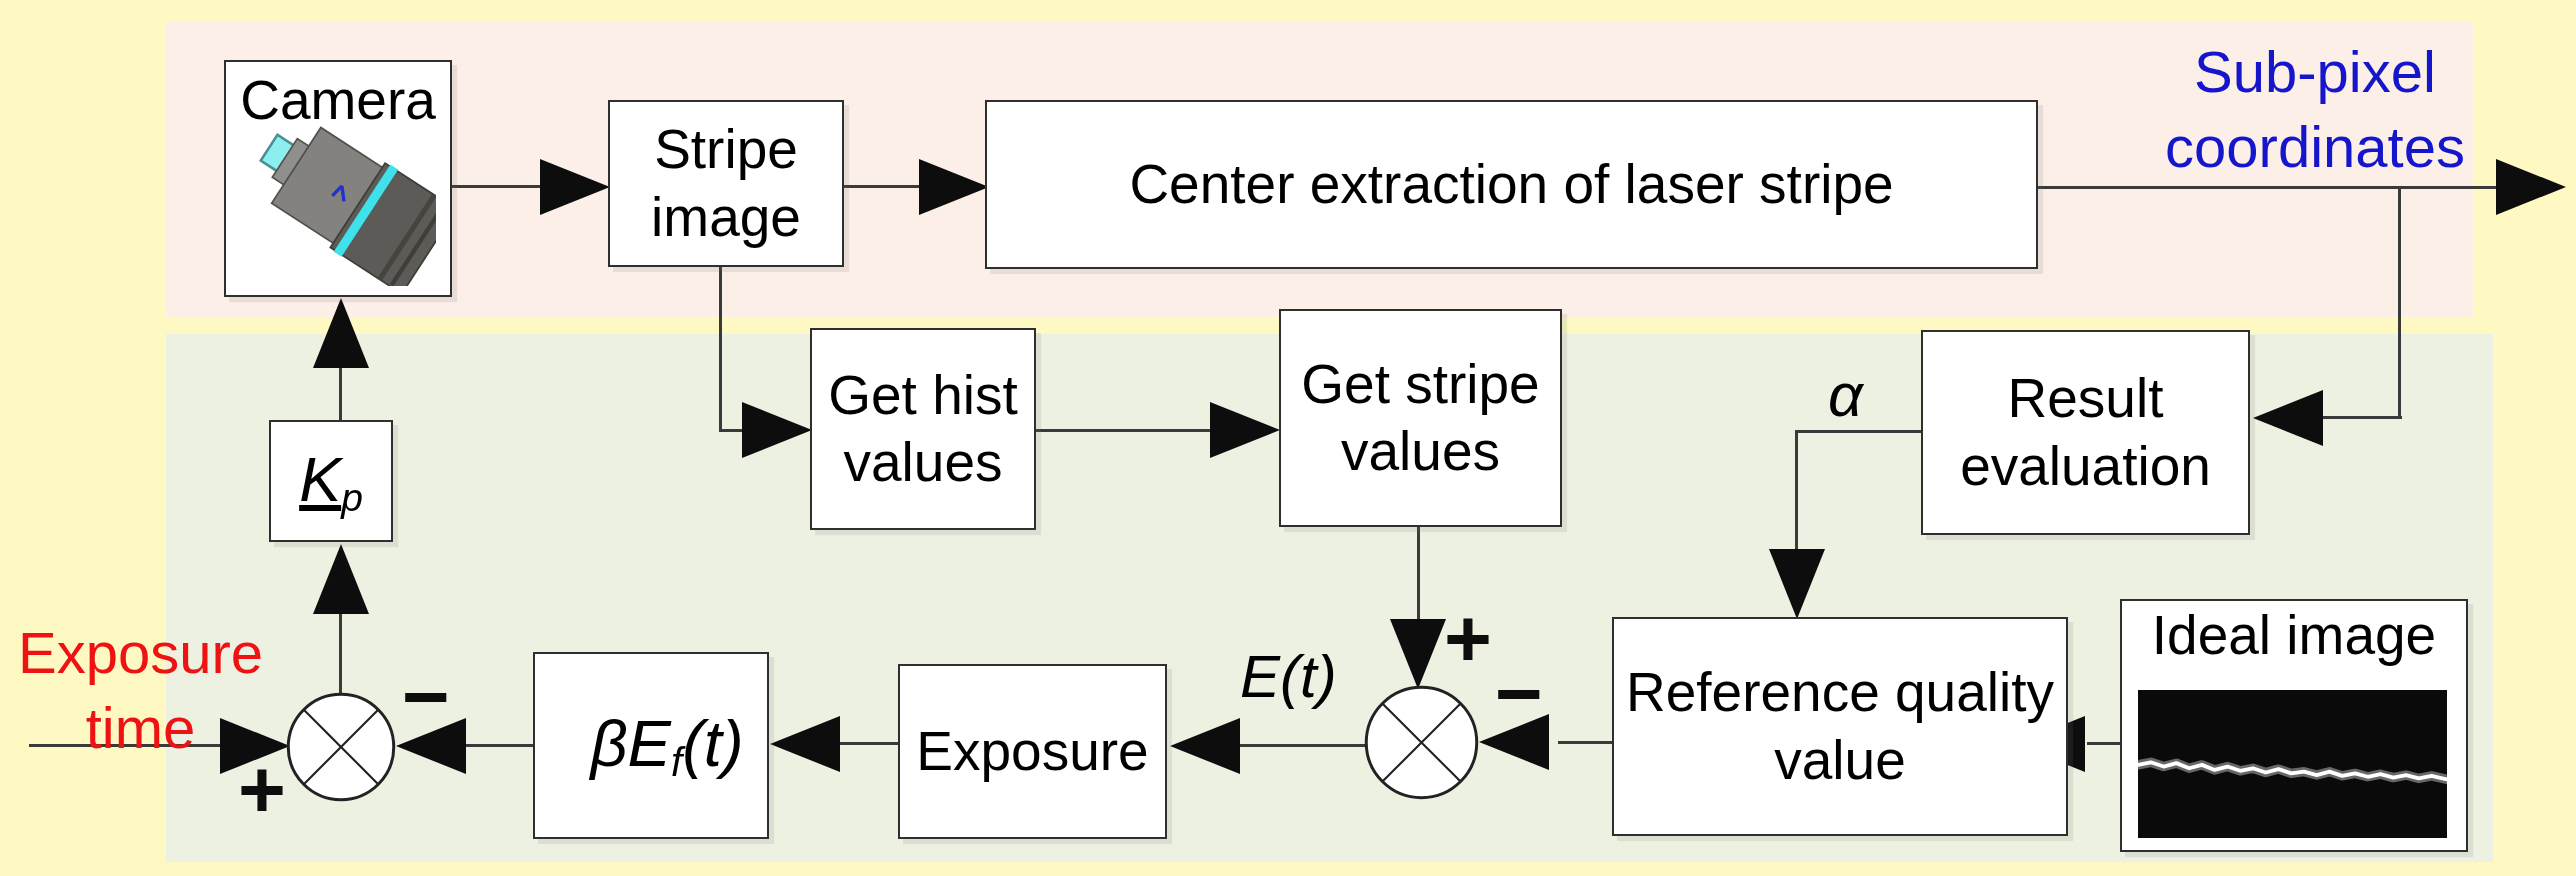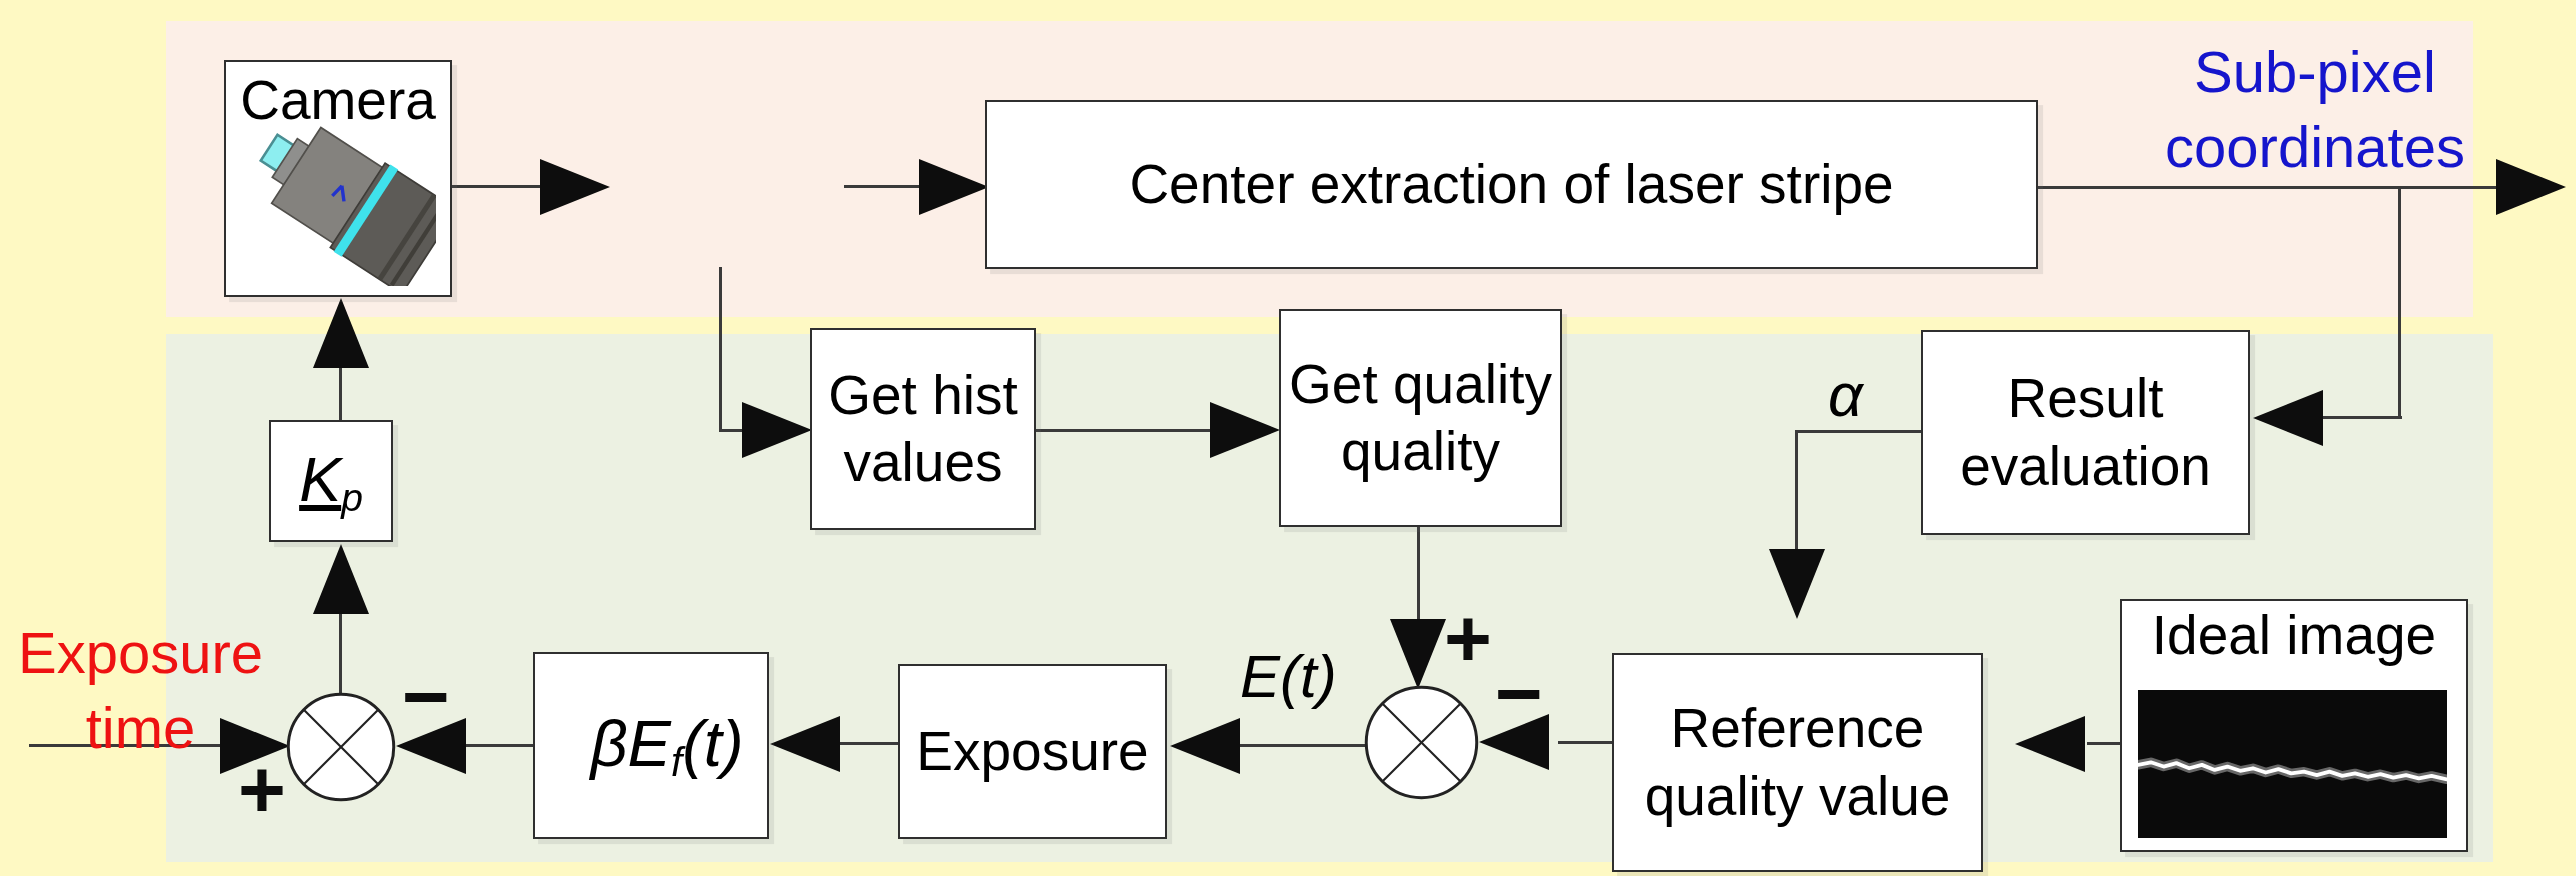--- a/index.html
+++ b/index.html
@@ -95,50 +95,53 @@
       <rect x="38" y="74" width="18" height="54" fill="#8f8f8d" stroke="#54524e" stroke-width="2"></rect>
       <rect x="54" y="48" width="92" height="106" fill="#84827e" stroke="#514f4b" stroke-width="2"></rect>
       <rect x="140" y="42" width="100" height="118" fill="#5d5b57" stroke="#3e3c38" stroke-width="2"></rect>
       <rect x="146" y="40" width="11" height="122" fill="#3fe2ec"></rect>
       <rect x="206" y="42" width="6" height="118" fill="#46443f"></rect>
       <rect x="222" y="44" width="5" height="114" fill="#403e39"></rect>
       <path d="M112 92 l12 14 M112 92 l-3 16" stroke="#2233cc" stroke-width="4" fill="none"></path>
     </g>
   </svg>
 
+  <div class="dbox" style="left:608px;top:100px;width:236px;height:167px;">
+    <span class="lbl">Stripe image</span>
+  </div>
 
   <div class="dbox" style="left:985px;top:100px;width:1053px;height:169px;">
     <span class="lbl">Center extraction of laser stripe</span>
   </div>
 
   <div class="dbox" style="left:810px;top:328px;width:226px;height:202px;">
     <span class="lbl">Get hist values</span>
   </div>
 
   <div class="dbox" style="left:1279px;top:309px;width:283px;height:218px;">
-    <span class="lbl">Get quality quality</span>
+    <span class="lbl">Get stripe values</span>
   </div>
 
   <div class="dbox" style="left:1921px;top:330px;width:329px;height:205px;">
     <span class="lbl">Result evaluation</span>
   </div>
 
   <div class="dbox" style="left:269px;top:420px;width:124px;height:122px;font-size:63px;text-decoration:underline;">
     <span class="lbl"><span class="math">K</span><span class="math sub">p</span></span>
   </div>
 
   <div class="dbox" style="left:533px;top:652px;width:236px;height:187px;font-size:65px;padding-left:32px;">
     <span class="lbl"><span class="math">βE</span><span class="math sub">f</span><span class="math">(t)</span></span>
   </div>
 
   <div class="dbox" style="left:898px;top:664px;width:269px;height:175px;">
     <span class="lbl">Exposure</span>
   </div>
 
-  <div class="dbox" style="left:1612px;top:653px;width:371px;height:219px;">
+  <div class="dbox" style="left:1612px;top:617px;width:456px;height:219px;">
     <span class="lbl">Reference quality value</span>
   </div>
 
   <div class="dbox" style="left:2120px;top:599px;width:348px;height:253px;align-items:flex-start;">
     <span class="lbl" style="margin-top:1px;text-align:center;">Ideal image</span>
   </div>
 
   <div class="ideal-img" style="left:2138px;top:690px;width:309px;height:148px;">
     <svg width="309" height="148" viewBox="0 0 363 174">
       <polyline points="0,88 15,85 30,90 45,86 60,92 75,88 90,94 105,90 120,95 135,92 150,97 165,93 180,98 195,96 210,100 225,96 240,101 255,98 270,102 285,99 300,103 315,100 330,104 345,101 363,105" fill="none" stroke="#ffffff" stroke-width="11" stroke-opacity="0.38" stroke-linejoin="round" stroke-linecap="round"></polyline>

